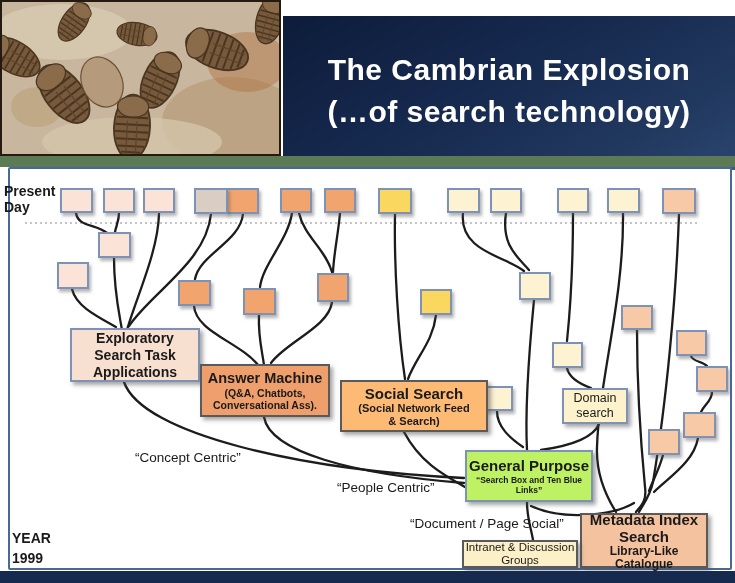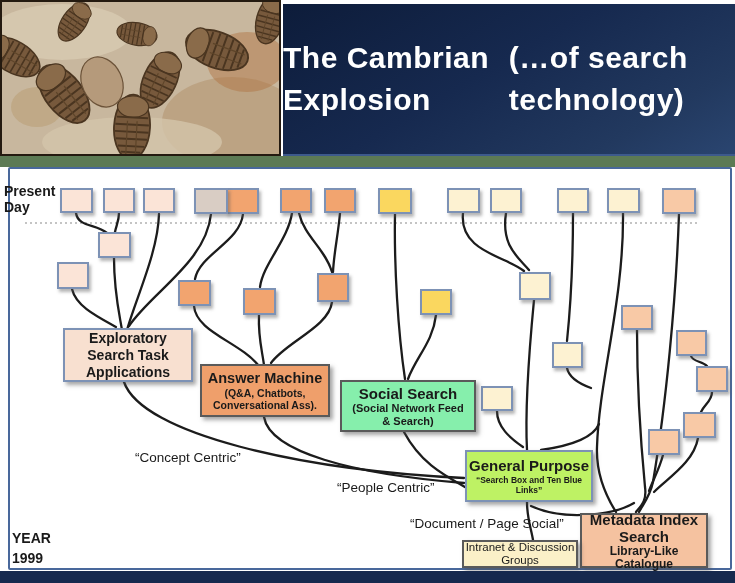--- a/index.html
+++ b/index.html
@@ -1,43 +1,43 @@
 <!DOCTYPE html>
 <html><head>
 <meta charset="utf-8">
 <style>
   html,body{margin:0;padding:0;background:#fff;}
   .slide{position:relative;width:735px;height:583px;background:#ffffff;overflow:hidden;
          font-family:"Liberation Sans",sans-serif;color:#1a1a1a;}
 
   
   .trilo{position:absolute;left:0;top:0;width:281px;height:156px;border:2px solid #241a10;box-sizing:border-box;}
-  .titlebox{position:absolute;left:283px;top:4px;width:452px;height:150px;
+  .titlebox{position:absolute;left:283px;top:16px;width:452px;height:150px;
             background:linear-gradient(150deg,#0d1c3a 0%,#16294f 45%,#22395f 80%,#2a4570 100%);
-            border-bottom:4px solid #3d5a8c;display:flex;flex-direction:row;justify-content:center;align-items:center;}
+            border-bottom:4px solid #3d5a8c;display:flex;flex-direction:column;justify-content:center;align-items:center;}
   .titlebox .t{color:#ffffff;font-weight:bold;font-size:30px;line-height:42px;letter-spacing:0.5px;}
   .greenbar{position:absolute;left:0;top:156px;width:735px;height:11px;background:#5c7a54;}
   .bottombar{position:absolute;left:0;top:571px;width:735px;height:12px;background:#16294e;}
 
   
   .frame{position:absolute;left:8px;top:167px;width:724px;height:403px;border:2px solid #49689b;
          background:#ffffff;box-sizing:border-box;border-radius:2px;}
   .lines{position:absolute;left:0;top:0;width:735px;height:583px;pointer-events:none;}
 
   .sp{position:absolute;box-sizing:border-box;border:2px solid #7d92b5;
       box-shadow:2px 3px 3px rgba(90,90,90,0.45);}
 
   .lbox{position:absolute;box-sizing:border-box;text-align:center;
         box-shadow:3px 3px 4px rgba(80,80,80,0.5);display:flex;flex-direction:column;justify-content:center;}
-  .b-expl{left:63px;top:328px;width:130px;height:54px;background:#f8e0d0;border:2px solid #7d92b5;
+  .b-expl{left:70px;top:328px;width:130px;height:54px;background:#f8e0d0;border:2px solid #7d92b5;
           font-weight:bold;font-size:14px;line-height:17px;}
   .b-ans{left:200px;top:364px;width:130px;height:53px;background:#ef9f6b;border:2px solid #5a5a5a;}
   .b-ans .h{font-weight:bold;font-size:14.5px;line-height:17px;}
   .b-ans .s{font-weight:bold;font-size:10.5px;line-height:12.5px;}
-  .b-soc{left:340px;top:380px;width:136px;height:52px;background:#86efac;border:2px solid #5a5a5a;}
+  .b-soc{left:340px;top:380px;width:148px;height:52px;background:#fdba74;border:2px solid #5a5a5a;}
   .b-soc .h{font-weight:bold;font-size:15px;line-height:17px;}
   .b-soc .s{font-weight:bold;font-size:11px;line-height:13px;}
   .b-dom{left:562px;top:388px;width:66px;height:36px;background:#fdf2cc;border:2px solid #7d92b5;
          font-size:12.5px;line-height:15px;}
   .b-gp{left:465px;top:450px;width:128px;height:52px;background:#bef264;border:2px solid #7d92b5;}
   .b-gp .h{font-weight:bold;font-size:15px;line-height:17.5px;}
   .b-gp .s{font-weight:bold;font-size:8.5px;line-height:10px;}
   .b-meta{left:580px;top:513px;width:128px;height:55px;background:#f5c2a0;border:2px solid #5a5a5a;}
   .b-meta .h{font-weight:bold;font-size:15px;line-height:17px;}
   .b-meta .s{font-weight:bold;font-size:12px;line-height:13px;}
@@ -172,20 +172,23 @@
     <div class="s">(Q&amp;A, Chatbots,</div>
     <div class="s">Conversational Ass).</div>
   </div>
 
   <div class="lbox b-soc">
     <div class="h">Social Search</div>
     <div class="s">(Social Network Feed</div>
     <div class="s">&amp; Search)</div>
   </div>
 
+  <div class="lbox b-dom">
+    <div>Domain search</div>
+  </div>
 
   <div class="lbox b-gp">
     <div class="h">General Purpose</div>
     <div class="s">“Search Box and Ten Blue Links”</div>
   </div>
 
   <div class="lbox b-meta">
     <div class="h">Metadata Index</div>
     <div class="h">Search</div>
     <div class="s">Library-Like Catalogue</div>

